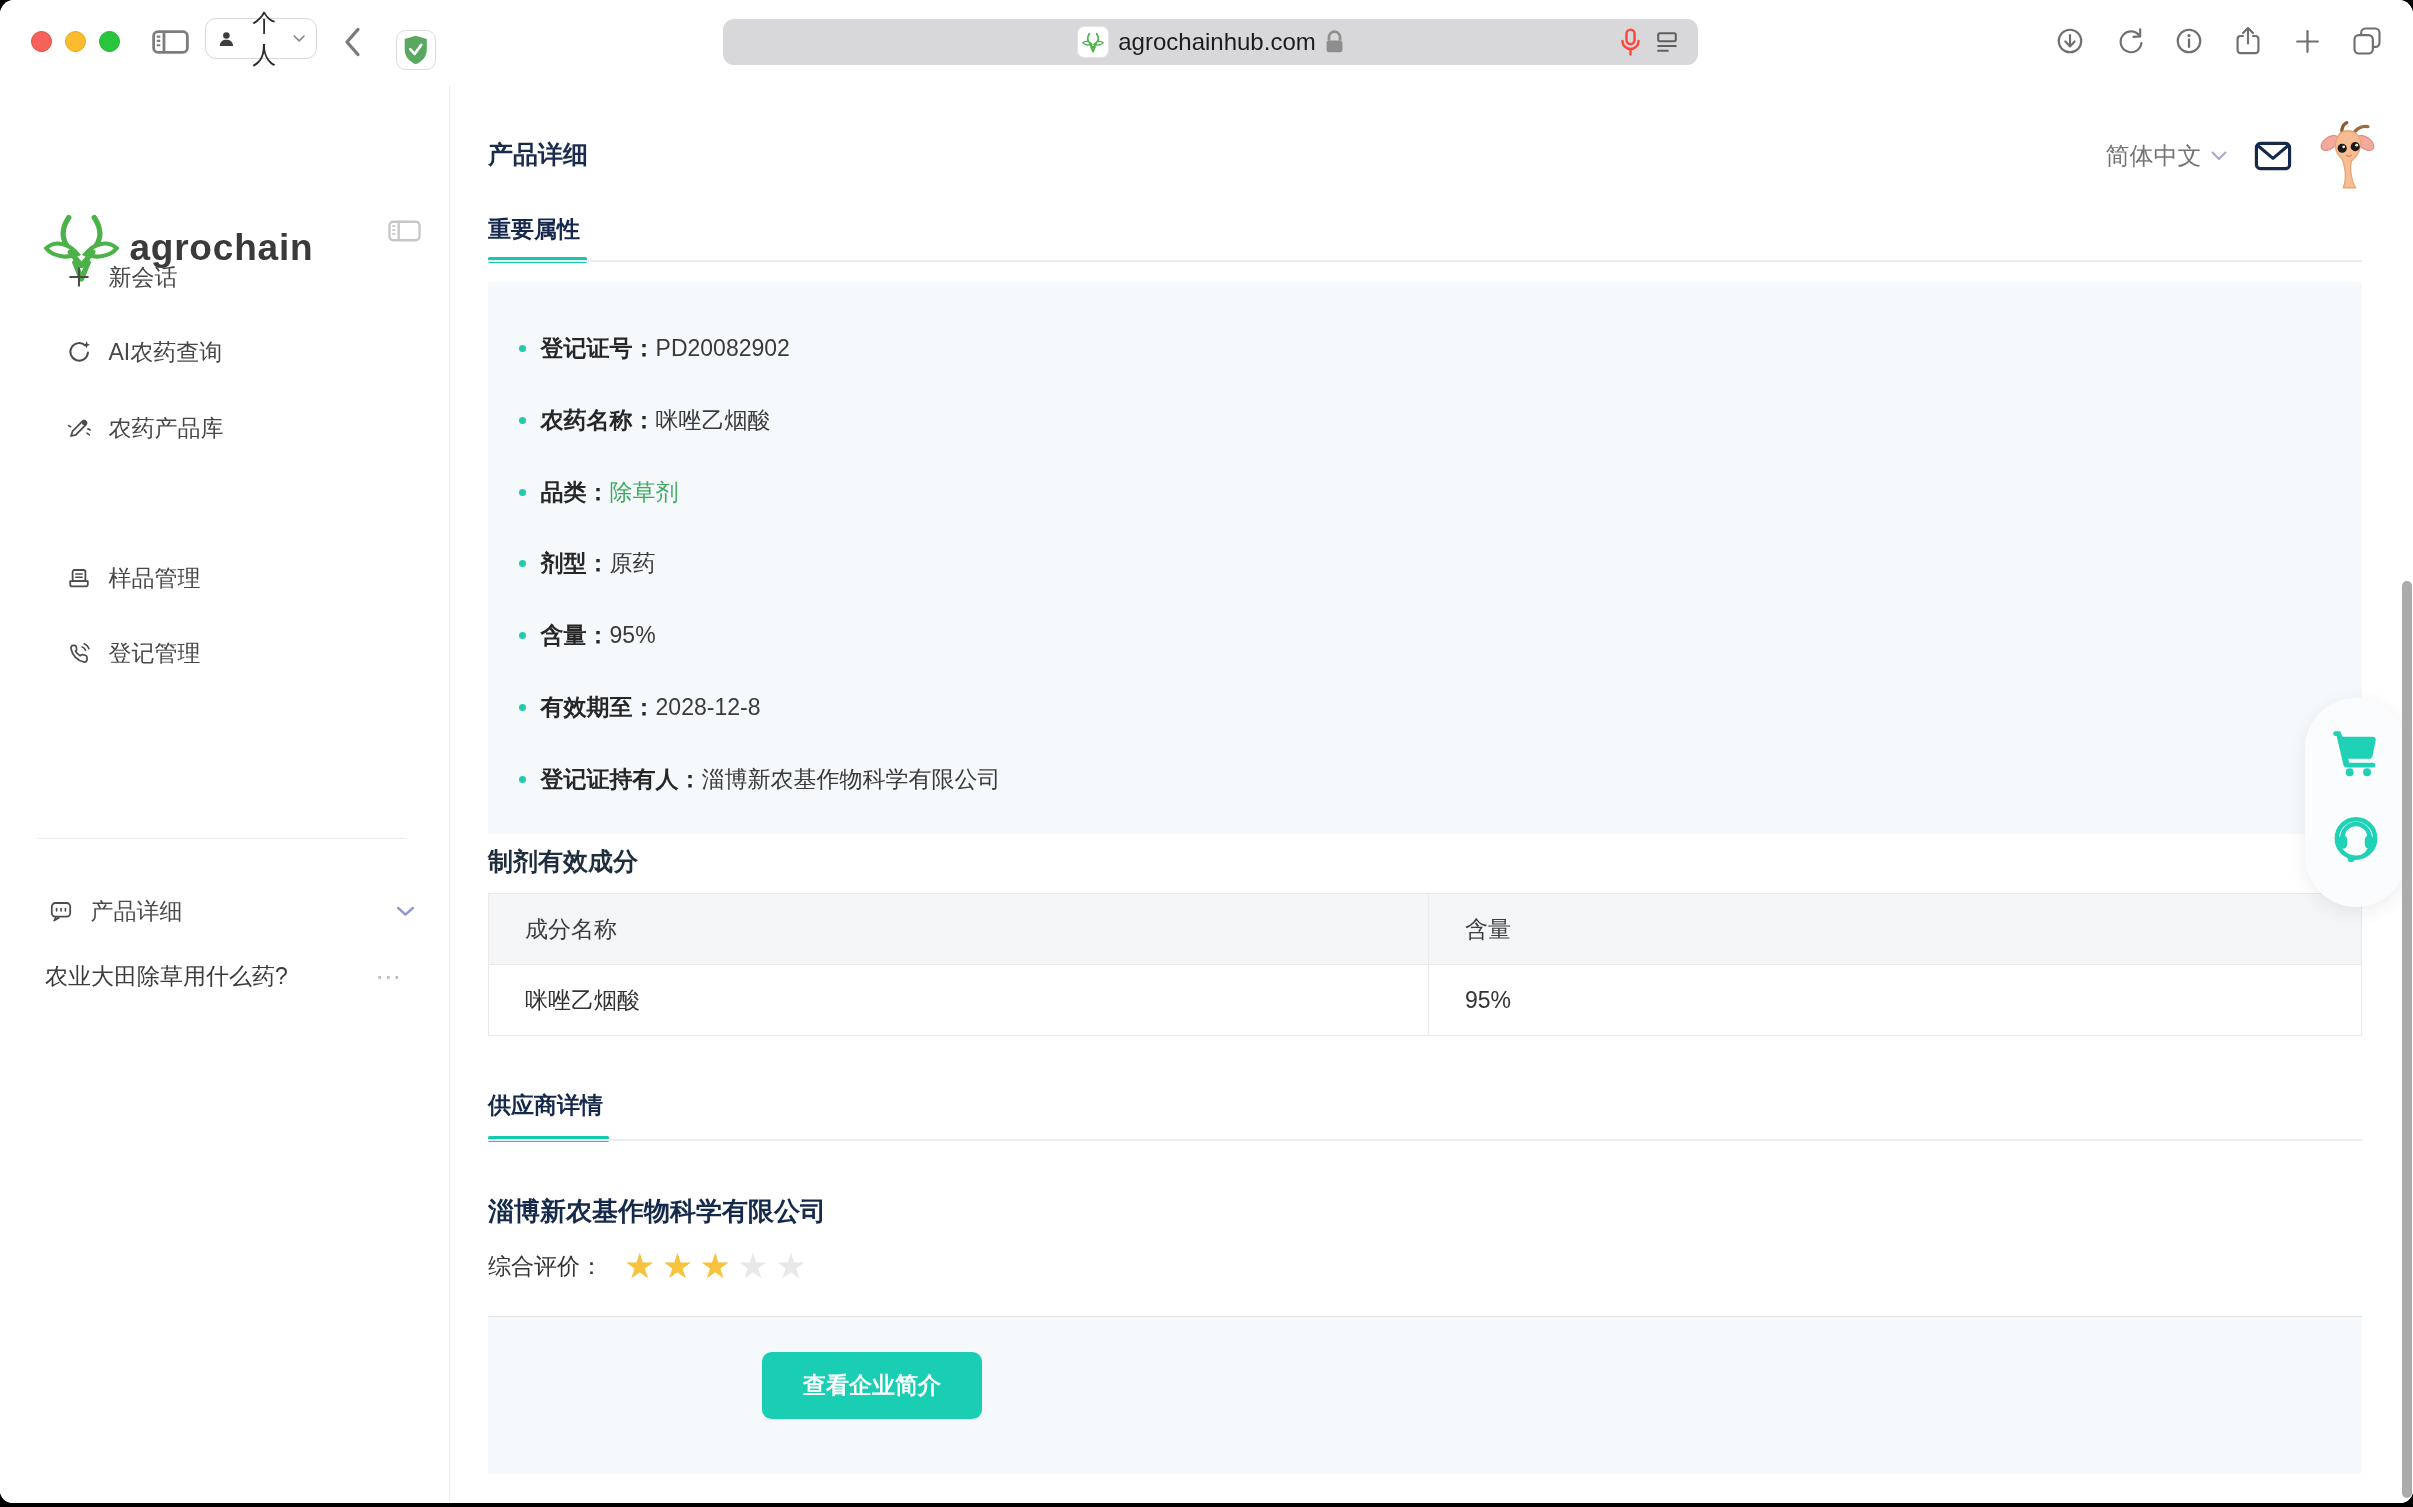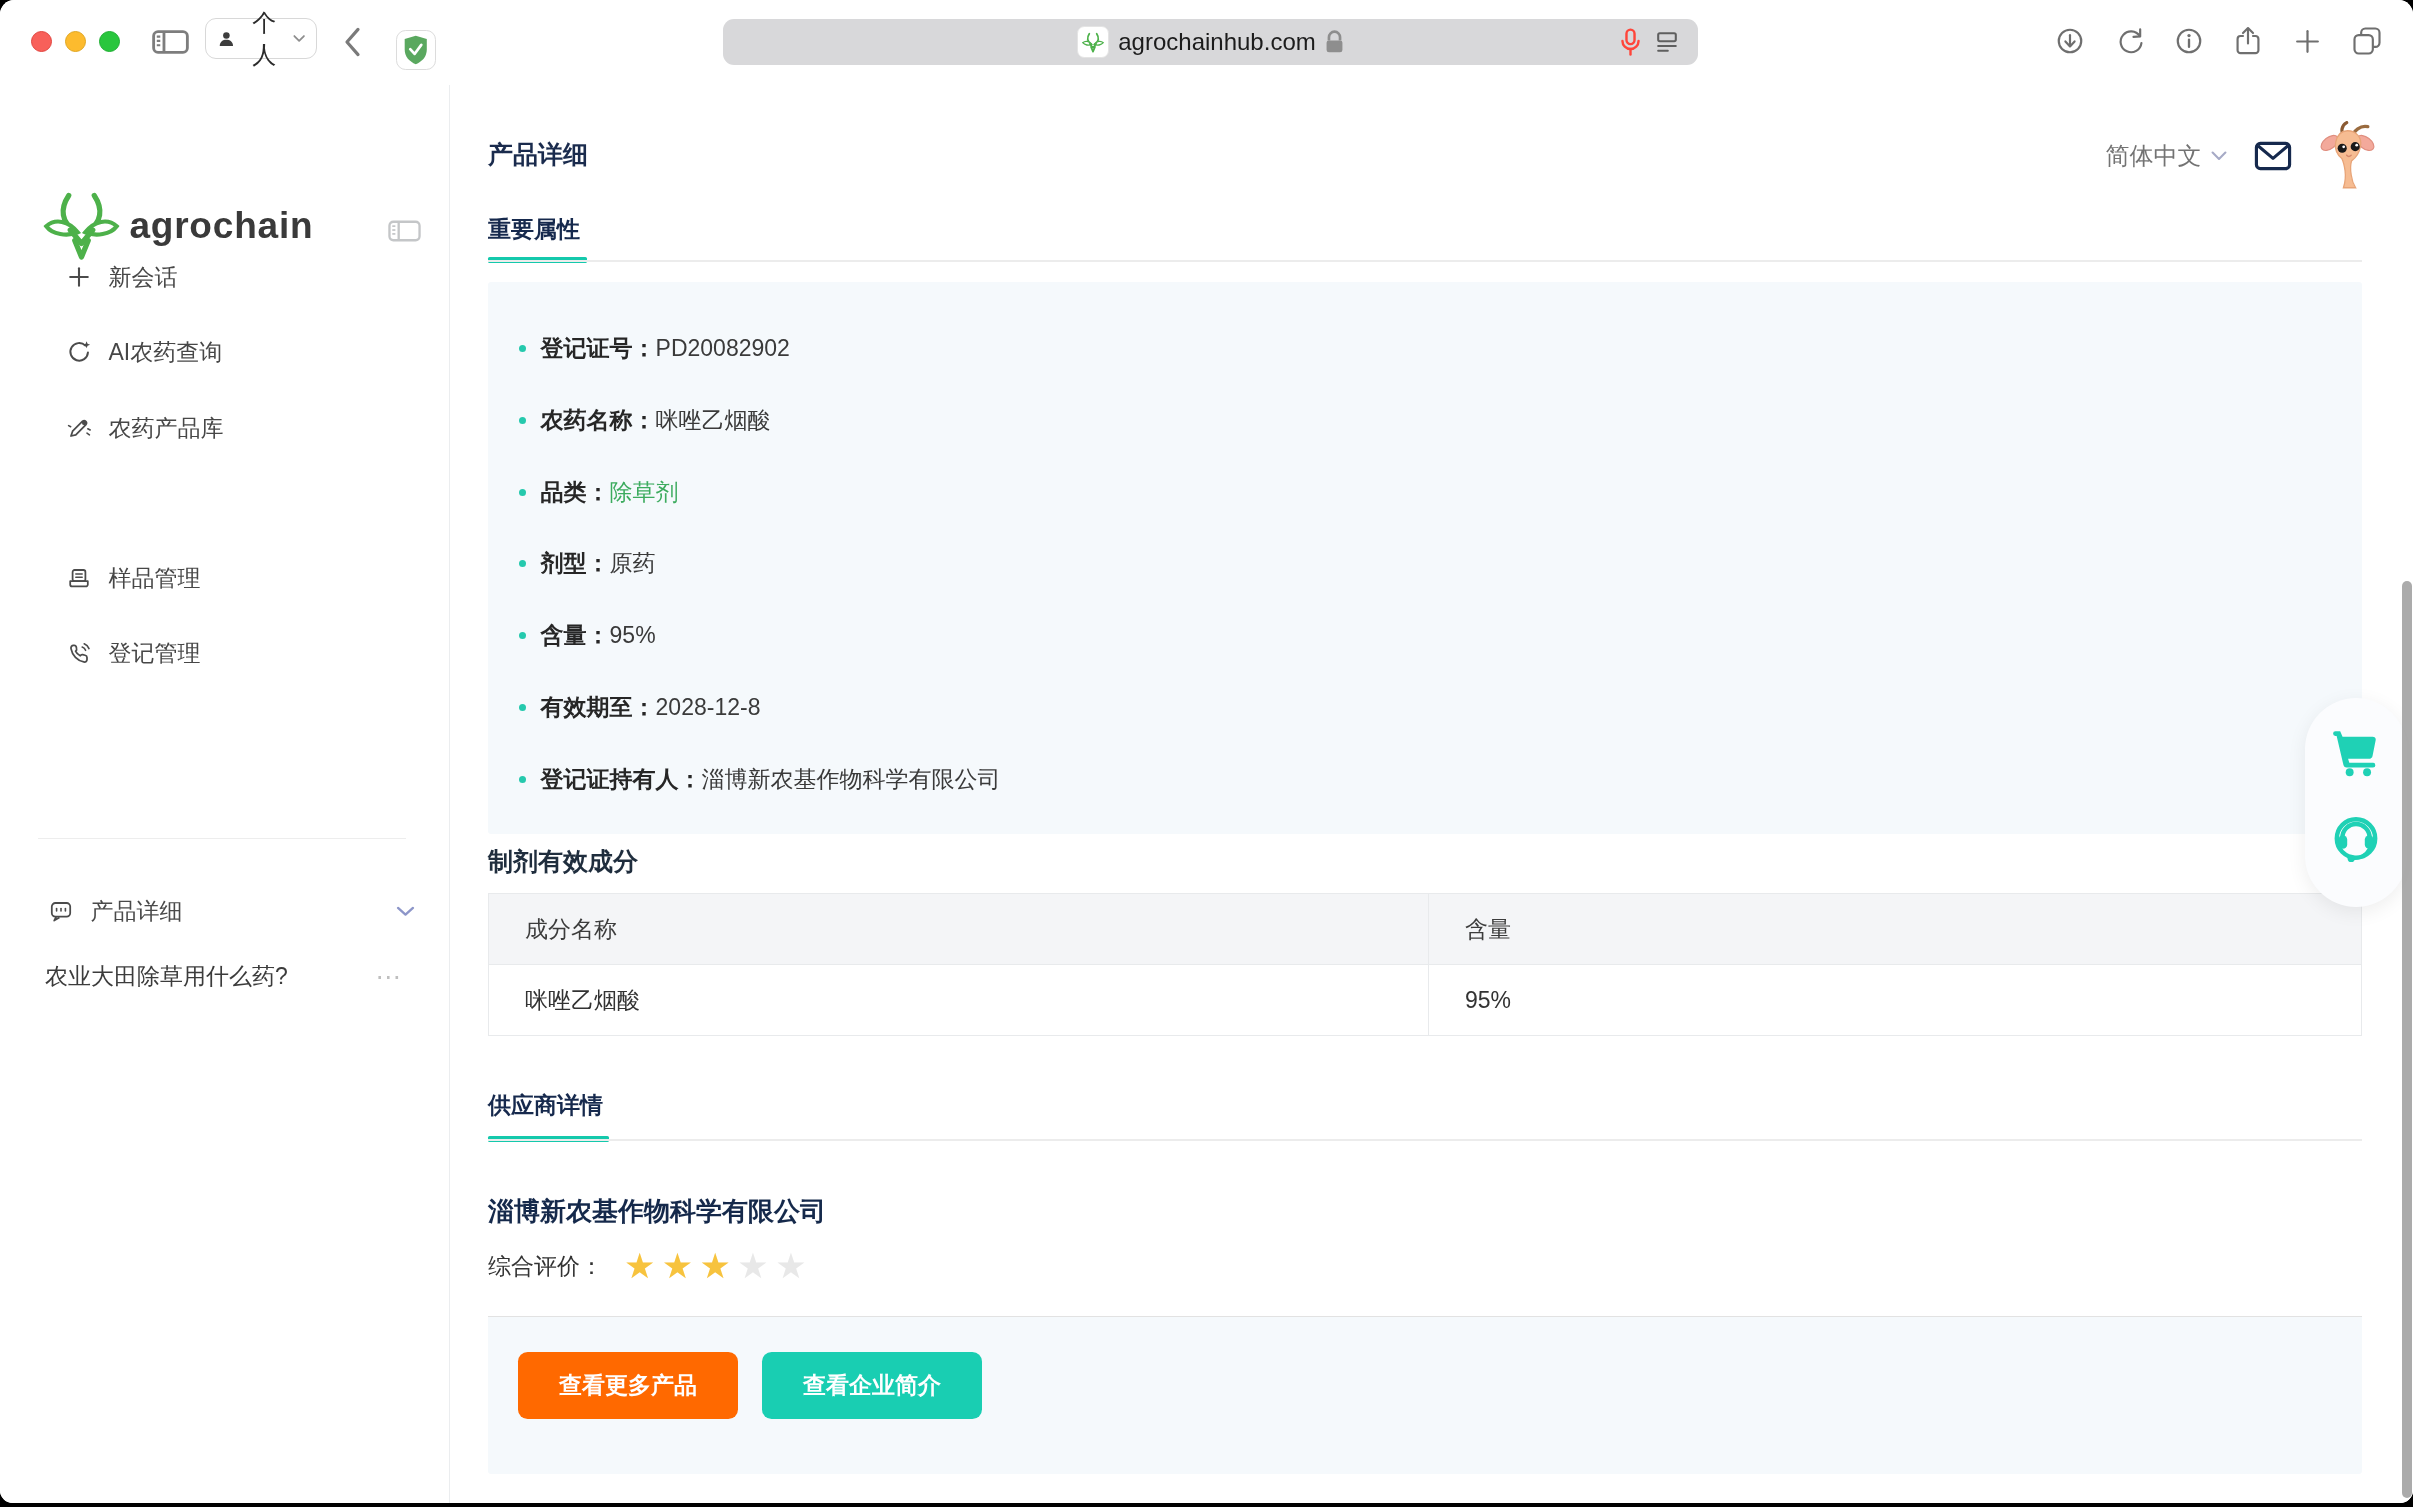--- a/index.html
+++ b/index.html
@@ -17,21 +17,21 @@
   .tool-icon { color:#6f6f6f; }
   .profile-pill { position:absolute; left:205px; top:18.3px; width:112px; height:41px; border:1.6px solid #d8d8d8; border-radius:11px; display:flex; align-items:center; gap:8px; padding:0 11px; color:#2b2b2b; }
   .profile-pill .plabel { font-size:24px; color:#2b2b2b; }
   .addr-pill { position:absolute; left:723px; top:19px; width:975px; height:46px; background:#d8d8da; border-radius:11px; display:flex; align-items:center; justify-content:center; gap:9.6px; }
   .addr-text { font-size:24px; color:#1c1c1c; }
   .favicon-box { width:32px; height:32px; background:#fff; border-radius:7.2px; display:flex; align-items:center; justify-content:center; border:0.8px solid #e4e4e4; }
   .addr-right { position:absolute; right:19px; top:0; height:46px; display:flex; align-items:center; gap:14.4px; }
 
   
   .sidebar { position:absolute; left:0; top:85px; width:450px; height:1418px; background:#ffffff; border-right:1.6px solid #ebedef; }
-  .brand { position:absolute; left:40px; top:106px; display:flex; align-items:center; }
+  .brand { position:absolute; left:40px; top:128px; display:flex; align-items:center; }
   .brand-text { font-size:37px; font-weight:bold; color:#3a3a3a; letter-spacing:0.8px; margin-left:6.4px; }
   .side-collapse { position:absolute; left:388px; top:134px; color:#c4c6c8; }
   .menu-item { position:absolute; left:0; width:450px; height:56px; display:flex; align-items:center; gap:17.5px; padding-left:49px; cursor:pointer;margin-left:18px; }
   .menu-item .mlabel { font-size:23px; color:#474747; }
   .menu-icon { color:#4b4b4b; flex:0 0 auto; }
   .side-divider { position:absolute; left:38px; top:753px; width:368px; height:0; border-top:1.6px solid #ededed; }
   .recent-row { position:absolute; left:0; top:798px; width:450px; height:56px; display:flex; align-items:center; gap:17.5px; padding-left:49px; cursor:pointer; }
   .recent-row .mlabel { font-size:23px; color:#4a4a4a; }
   .recent-chevron { position:absolute; right:35px; color:#8d96c9; }
   .convo-row { position:absolute; left:0; top:865px; width:450px; height:53px; display:flex; align-items:center; padding-left:45px; cursor:pointer; }
@@ -355,21 +355,20 @@
     <div class="rule" style="top:1054px;"></div>
 
     <div class="company-name">淄博新农基作物科学有限公司</div>
 
     <div class="rating-row">
       <span class="rating-label">综合评价：</span>
       <span><span class="star filled">★</span><span class="star filled">★</span><span class="star filled">★</span><span class="star">★</span><span class="star">★</span></span>
     </div>
 
     <div class="bottom-panel">
-      <button class="btn orange">查看更多产品</button>
       <button class="btn teal">查看企业简介</button>
     </div>
   </main>
 
   <div class="float-pill">
     <svg class="float-btn" style="top:30px;" width="51" height="49" viewBox="0 0 64 62">
       <path d="M6 4 h6 l3 7 h38 a4 4 0 0 1 4 4 l-4 20 a5 5 0 0 1 -5 4 H22 l1.5 5 h30 a3 3 0 0 1 0 6 H20 a4 4 0 0 1 -3.8 -2.8 L7.5 10 H6 a3 3 0 0 1 0 -6 Z" fill="#1fd1b5"></path>
       <circle cx="24" cy="56" r="5" fill="#1fd1b5"></circle>
       <circle cx="46" cy="56" r="5" fill="#1fd1b5"></circle>
     </svg>

